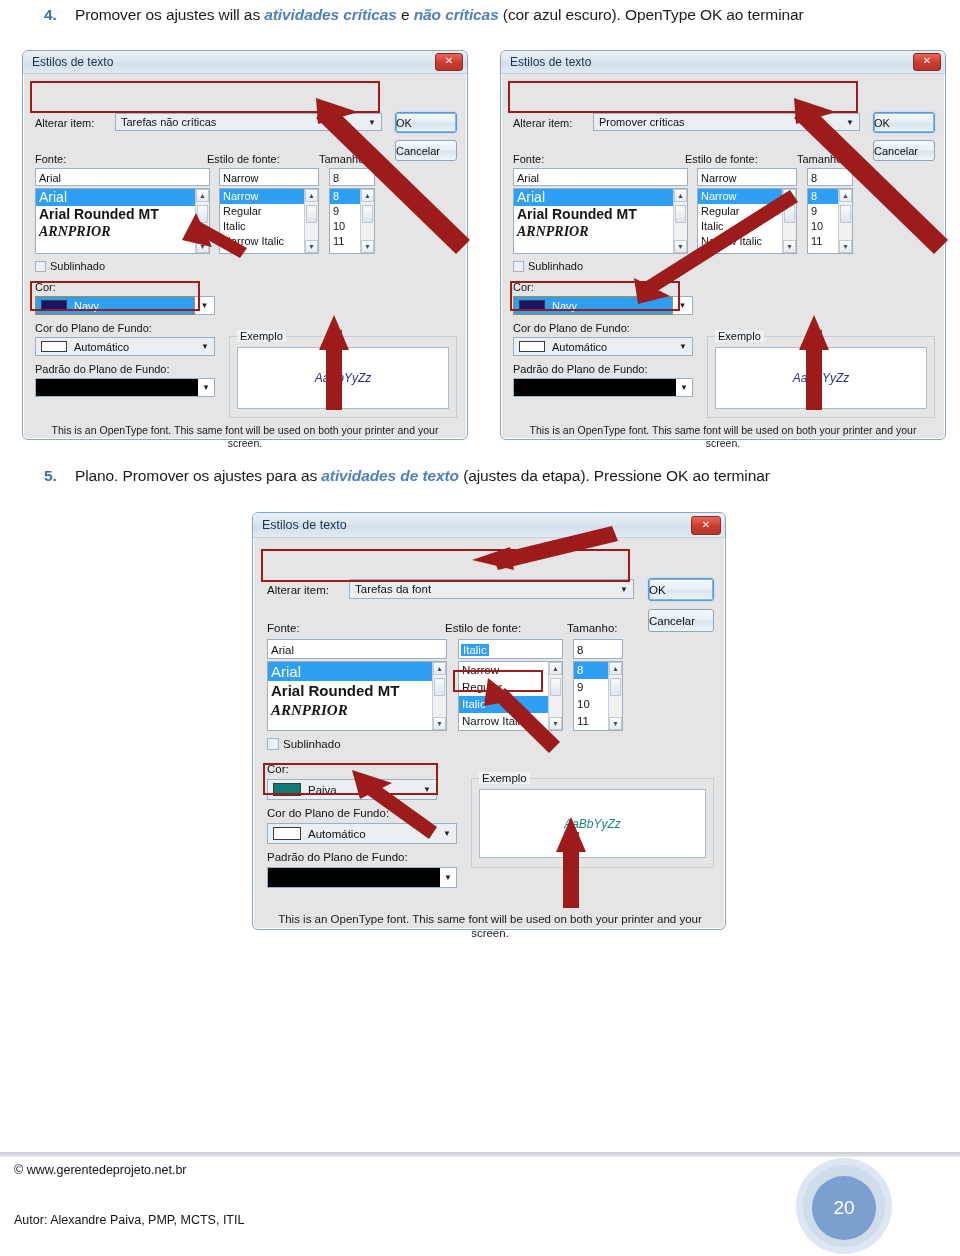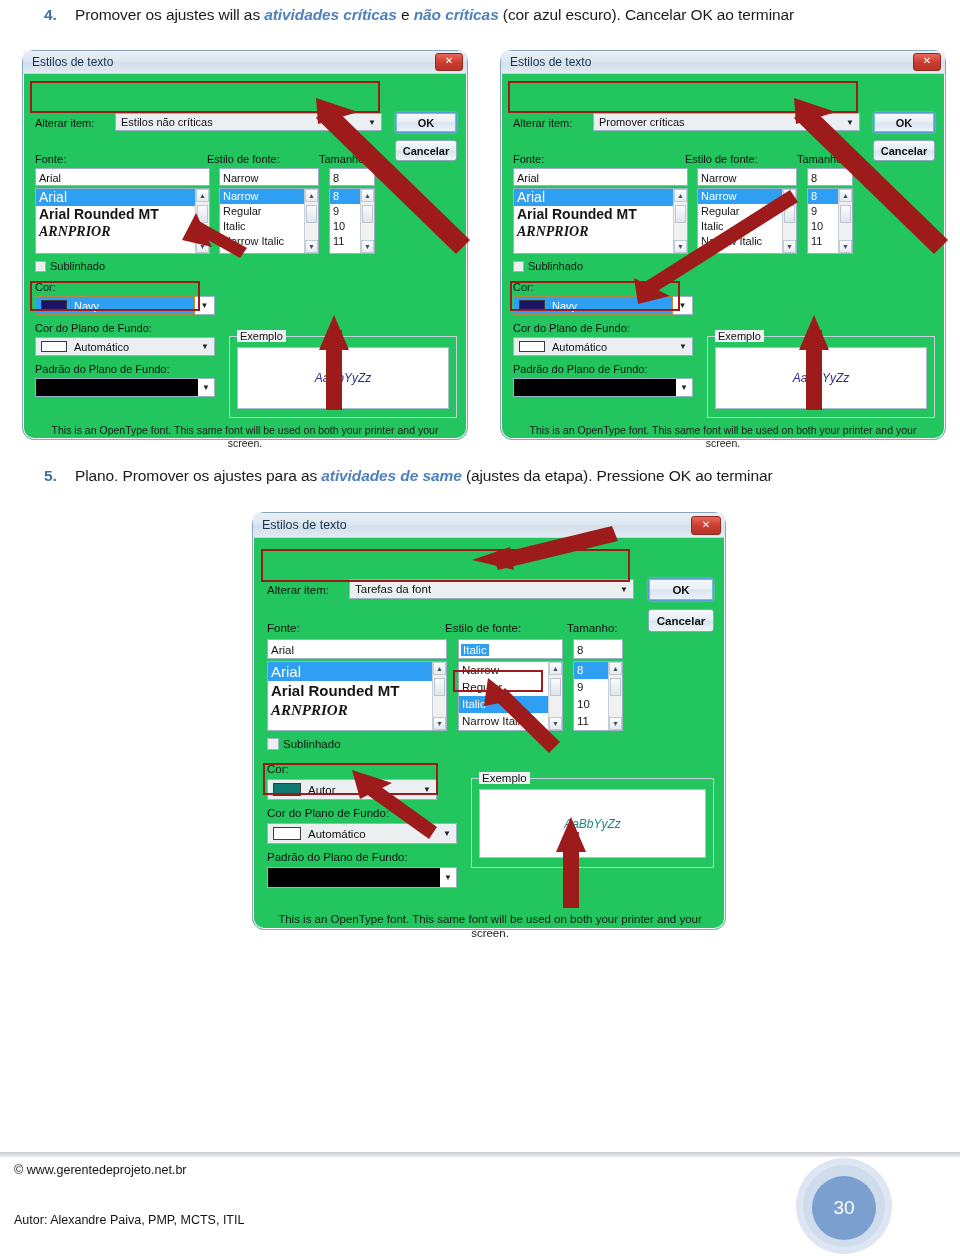--- a/index.html
+++ b/index.html
@@ -17,23 +17,23 @@
     color:#1b1b1b;
     white-space:nowrap;
     letter-spacing:-0.1px;
   }
   .step-num{ color:#3f6fa8; font-weight:bold; }
   .em-blue{ color:#4f81bd; font-style:italic; font-weight:bold; }
 
   
   .dlg{
     position:absolute;
-    background:#22c55e;
+    background:#e5e5e5;
     border:1px solid #8aa6bd;
-    border-radius:12px;
+    border-radius:6px;
     box-shadow:0 0 0 1px #ffffff inset;
     box-sizing:border-box;
     font-size:11px;
     color:#161616;
   }
   .dlg-titlebar{
     height:22px;
     background:linear-gradient(180deg,#e9eff5 0%, #dde7f0 45%, #d2dfeb 55%, #e2eaf2 100%);
     border-bottom:1px solid #c3d2de;
     border-radius:5px 5px 0 0;
@@ -96,23 +96,22 @@
   .sbar .thumb{
     position:absolute;left:1px;right:1px;top:16px;height:18px;
     background:linear-gradient(180deg,#fbfbfb,#dfe5eb);
     border:1px solid #bcc7d1;box-sizing:border-box;
   }
 
   .btn{
     position:absolute;
     background:linear-gradient(180deg,#f6fafd 0%, #e6eef6 48%, #d8e4ef 52%, #eef4f9 100%);
     border:1px solid #8ba6bd;border-radius:3px;
-    font-size:11px;text-align:center;color:#111;
+    font-size:11px;text-align:left;color:#111;
     box-sizing:border-box;
-    font-weight:bold;
   }
   .btn.focus{ box-shadow:0 0 0 1px #7eb4ea inset, 0 0 2px #9fd0ff; border-color:#5c9ad6; }
 
   .chk{
     position:absolute;display:flex;align-items:center;font-size:11px;color:#131313;
   }
   .chk .box{
     width:11px;height:11px;background:#eceff2;border:1px solid #9eb3c5;
     display:inline-block;margin-right:4px;box-sizing:border-box;
   }
@@ -169,33 +168,33 @@
     background:#7b9fce;
     display:flex;align-items:center;justify-content:center;
     color:#fff;font-size:19px;
   }
 </style>
 </head>
 <body>
 
 <div class="step-line" style="left:44px;top:5px;">
   <span class="step-num">4.</span>
-  <span style="display:inline-block;width:14px"></span><span>Promover os ajustes will as </span><span class="em-blue">atividades críticas</span><span> e </span><span class="em-blue">não críticas</span><span> (cor azul escuro). Cancelar OK ao terminar</span>
+  <span style="display:inline-block;width:14px"></span><span>Promover os ajustes will as </span><span class="em-blue">atividades críticas</span><span> e </span><span class="em-blue">não críticas</span><span> (cor azul escuro). OpenType OK ao terminar</span>
 </div>
 
 <div class="dlg" style="left:22px;top:50px;width:446px;height:390px;">
   <div class="dlg-titlebar">
     <span class="dlg-title">Estilos de texto</span>
     <span class="close-btn">✕</span>
   </div>
   <div class="dlg-body">
 
     <div class="lbl" style="left:12px;top:43px;">Alterar item:</div>
     <div class="combo" style="left:92px;top:39px;width:267px;height:18px;">
-      <span>Estilos não críticas</span>
+      <span>Tarefas não críticas</span>
       <span class="arrow">▼</span>
     </div>
     <div class="btn focus" style="left:372px;top:38px;width:62px;height:21px;line-height:21px;">OK</div>
     <div class="btn" style="left:372px;top:66px;width:62px;height:21px;line-height:21px;">Cancelar</div>
 
     <div class="lbl" style="left:12px;top:79px;">Fonte:</div>
     <div class="lbl" style="left:184px;top:79px;">Estilo de fonte:</div>
     <div class="lbl" style="left:296px;top:79px;">Tamanho:</div>
 
     <div class="tbox" style="left:12px;top:94px;width:175px;height:18px;line-height:16px;">Arial</div>
@@ -393,21 +392,21 @@
     <polygon points="790,190 640,285 648,297 798,202"></polygon>
     <polygon points="634,278 670,296 638,304"></polygon>
     <polygon points="806,410 814,330 822,330 814,410"></polygon>
     <rect x="806" y="345" width="16" height="65"></rect>
     <polygon points="814,315 829,350 799,350"></polygon>
   </g>
 </svg>
 
 <div class="step-line" style="left:44px;top:466px;">
   <span class="step-num">5.</span>
-  <span style="display:inline-block;width:14px"></span><span>Plano. Promover os ajustes para as </span><span class="em-blue">atividades de same</span><span> (ajustes da etapa). Pressione OK ao terminar</span>
+  <span style="display:inline-block;width:14px"></span><span>Plano. Promover os ajustes para as </span><span class="em-blue">atividades de texto</span><span> (ajustes da etapa). Pressione OK ao terminar</span>
 </div>
 
 <div class="dlg" style="left:252px;top:512px;width:474px;height:418px;">
   <div class="dlg-titlebar" style="height:24px;">
     <span class="dlg-title" style="font-size:12.5px;">Estilos de texto</span>
     <span class="close-btn" style="top:3px;width:28px;height:17px;line-height:15px;">✕</span>
   </div>
   <div class="dlg-body">
 
     <div class="lbl" style="left:14px;top:46px;font-size:11.5px;">Alterar item:</div>
@@ -464,21 +463,21 @@
     </div>
 
     <div class="chk" style="left:14px;top:200px;font-size:11.5px;">
       <span class="box" style="width:12px;height:12px;"></span>
       <span>Sublinhado</span>
     </div>
 
     <div class="lbl" style="left:14px;top:225px;font-size:11.5px;">Cor:</div>
     <div class="combo" style="left:14px;top:241px;width:170px;height:21px;background:#eceff2;font-size:11.5px;">
       <span class="swatch" style="background:#0e7a72;width:28px;height:13px;"></span>
-      <span>Autor</span>
+      <span>Paiva</span>
       <span class="arrow">▼</span>
     </div>
 
     <div class="lbl" style="left:14px;top:269px;font-size:11.5px;">Cor do Plano de Fundo:</div>
     <div class="combo" style="left:14px;top:285px;width:190px;height:21px;font-size:11.5px;">
       <span class="swatch" style="background:#ffffff;width:28px;height:13px;"></span>
       <span>Automático</span>
       <span class="arrow">▼</span>
     </div>
 
@@ -515,14 +514,14 @@
   </g>
 </svg>
 
 <div class="footer-rule" style="top:1152px;"></div>
 <div class="footer-txt" style="left:14px;top:1163px;">© www.gerentedeprojeto.net.br</div>
 <div class="footer-txt" style="left:14px;top:1213px;">Autor: Alexandre Paiva, PMP, MCTS, ITIL</div>
 
 <div class="page-circle-outer" style="left:796px;top:1158px;width:96px;height:96px;"></div>
 <div class="page-circle-mid" style="left:803px;top:1165px;width:82px;height:82px;"></div>
 <div class="page-circle-inner" style="left:812px;top:1176px;width:64px;height:64px;">
-  <span>30</span>
+  <span>20</span>
 </div>
 
 </body></html>

